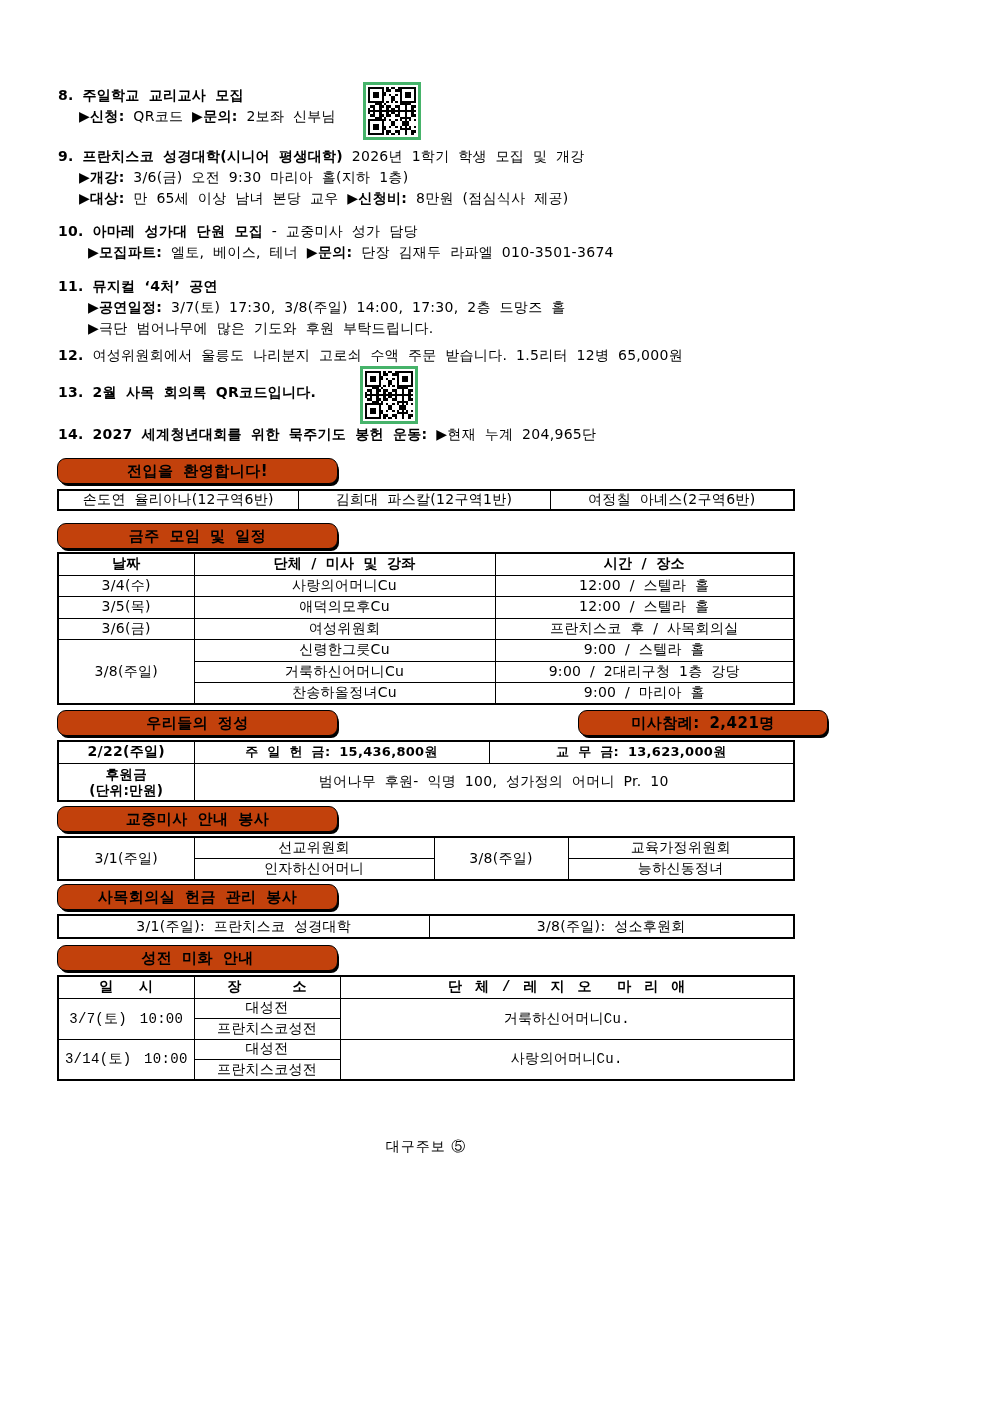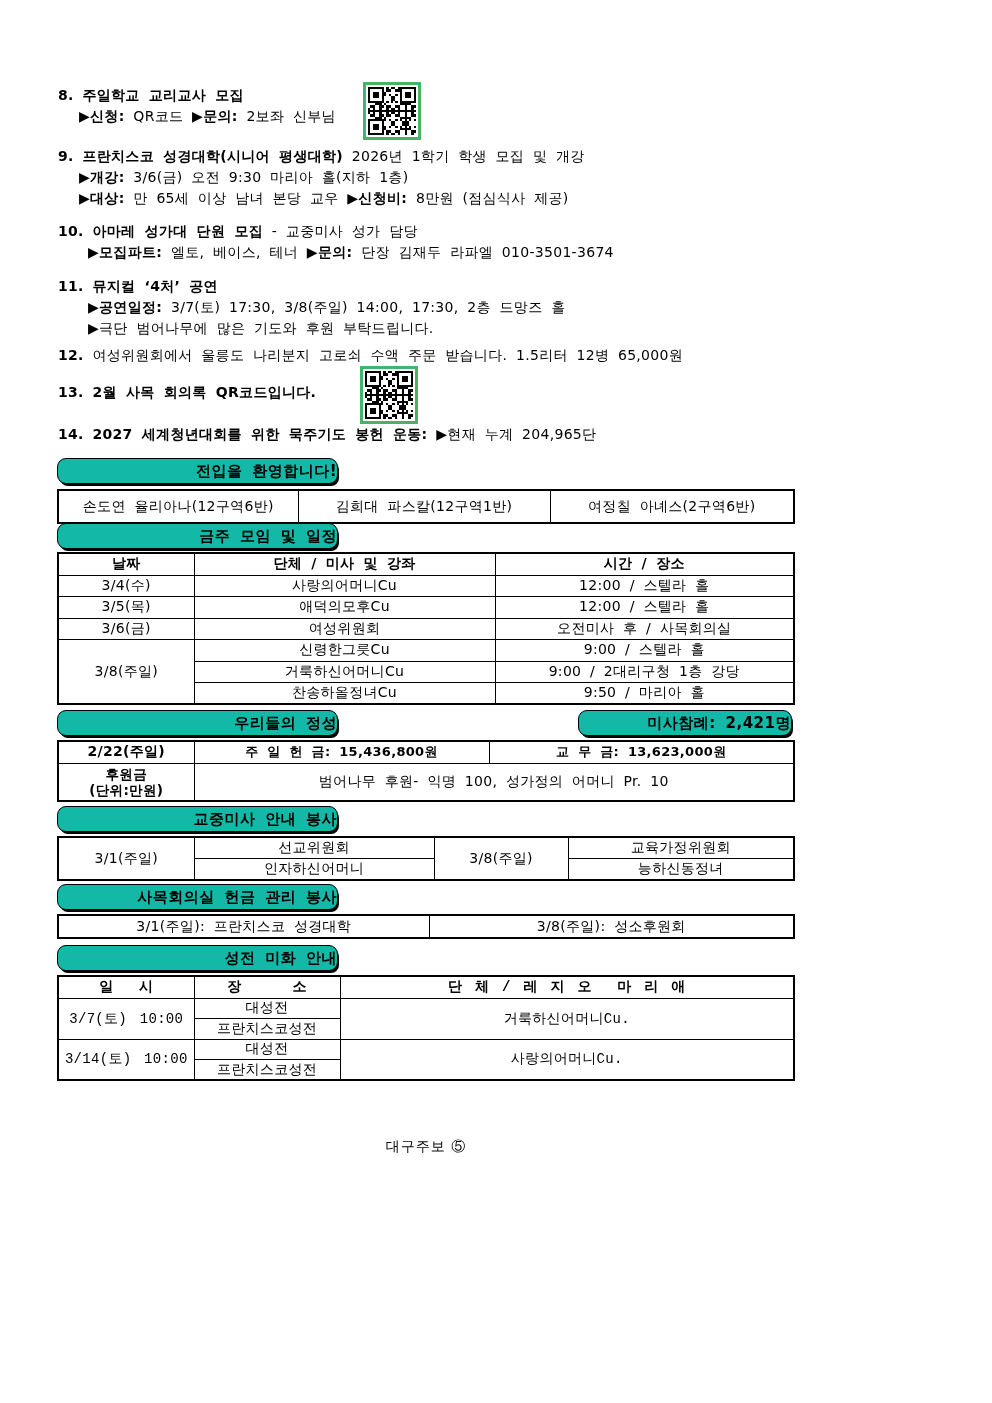--- a/index.html
+++ b/index.html
@@ -14,35 +14,35 @@
          word-spacing:4px; letter-spacing:.3px; }
   .ann .b { font-weight:bold; }
   .sub  { padding-left:21px; }
   .sub2 { padding-left:30px; }
   
   .qr { position:absolute; background:#fff; padding:2px; border:3px solid #46b36a; }
   .qr svg { display:block; }
   
   .badge {
     position:absolute; left:57px; width:281px; height:26px;
-    border:1.5px solid #000; border-radius:9px; background:#14b8a6;
+    border:1.5px solid #000; border-radius:9px; background:#c2410c;
     box-shadow:2px 3px 0 -1px #000;
-    display:flex; align-items:center; justify-content:flex-end;
+    display:flex; align-items:center; justify-content:center;
     font-weight:bold; font-size:15px; word-spacing:4px; letter-spacing:.5px;
   }
-  .badge.att { left:578px; width:214px; }
+  .badge.att { left:578px; width:250px; }
   
   table { position:absolute; left:57px; width:736px; border-collapse:collapse;
           table-layout:fixed; border:2px solid #000; }
   td,th { border:1.5px solid #000; text-align:center; vertical-align:middle;
           font-size:14px; font-weight:normal; padding:0 2px; word-spacing:4px;
           letter-spacing:.3px; overflow:hidden; }
   th, .hd { font-weight:bold; }
   .pre { white-space:pre; }
-  .t-welcome tr { height:33px; }
+  .t-welcome tr { height:20px; }
   .t-schedule tr { height:21.5px; }
   .t-schedule tr.h { height:22px;padding-left:24px; }
   .t-offering tr.r1 { height:22px; }
   .t-offering tr.r2 { height:38px; }
   .t-offering .money { font-size:13px; font-weight:bold; }
   .t-offering .lbl { font-weight:bold; font-size:13.5px; line-height:16px; }
   .t-guide tr { height:21.5px; }
   .t-money tr { height:23px; }
   .t-beaut tr { height:20.5px;font-family:Liberation Mono, monospace; }
   .t-beaut tr.h { height:22px; }
@@ -663,34 +663,34 @@
       <td>12:00 / 스텔라 홀</td>
     </tr>
     <tr>
       <td>3/5(목)</td>
       <td>애덕의모후Cu</td>
       <td>12:00 / 스텔라 홀</td>
     </tr>
     <tr>
       <td>3/6(금)</td>
       <td>여성위원회</td>
-      <td>오전미사 후 / 사목회의실</td>
+      <td>프란치스코 후 / 사목회의실</td>
     </tr>
     <tr>
       <td rowspan="3">3/8(주일)</td>
       <td>신령한그릇Cu</td>
       <td>9:00 / 스텔라 홀</td>
     </tr>
     <tr>
       <td>거룩하신어머니Cu</td>
       <td>9:00 / 2대리구청 1층 강당</td>
     </tr>
     <tr>
       <td>찬송하올정녀Cu</td>
-      <td>9:50 / 마리아 홀</td>
+      <td>9:00 / 마리아 홀</td>
     </tr>
   </tbody>
     </table>
 
   <div class="badge" style="top:710px">
     <span>우리들의 정성</span>
   </div>
   <div class="badge att" style="top:710px">
     <span>미사참례: 2,421명</span>
   </div>

